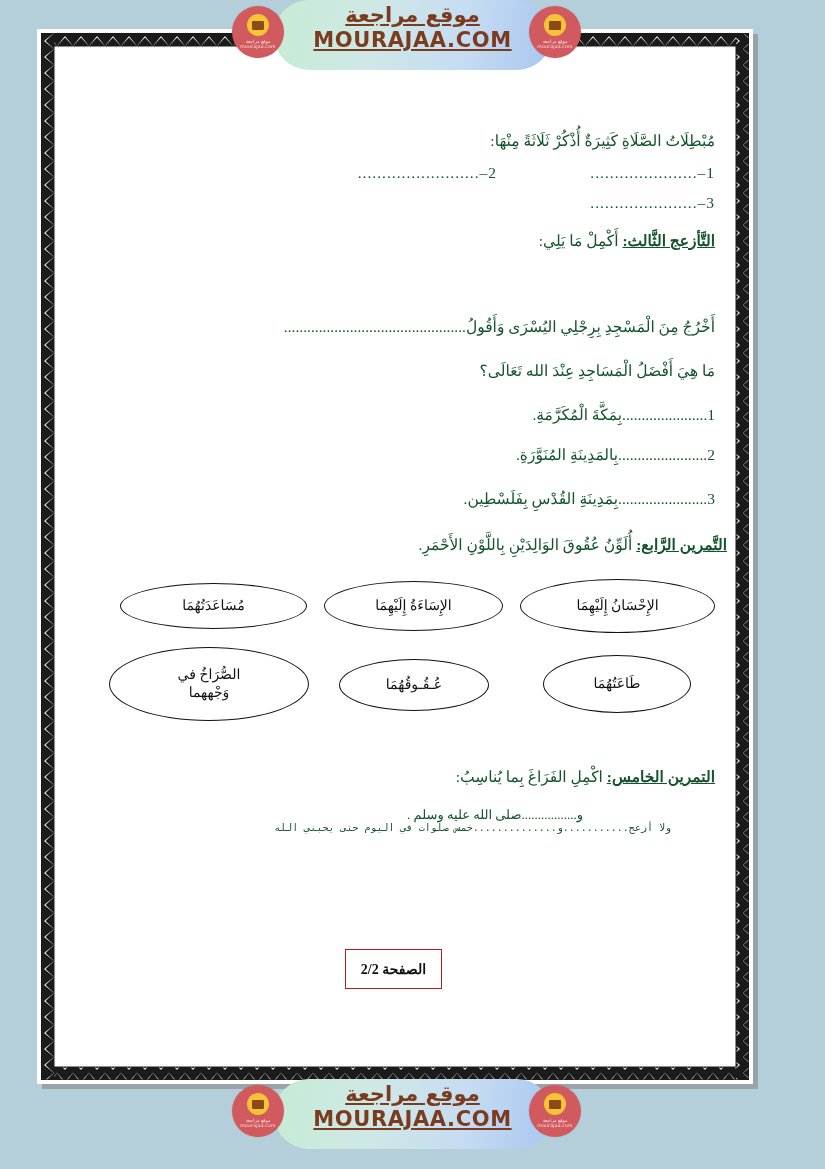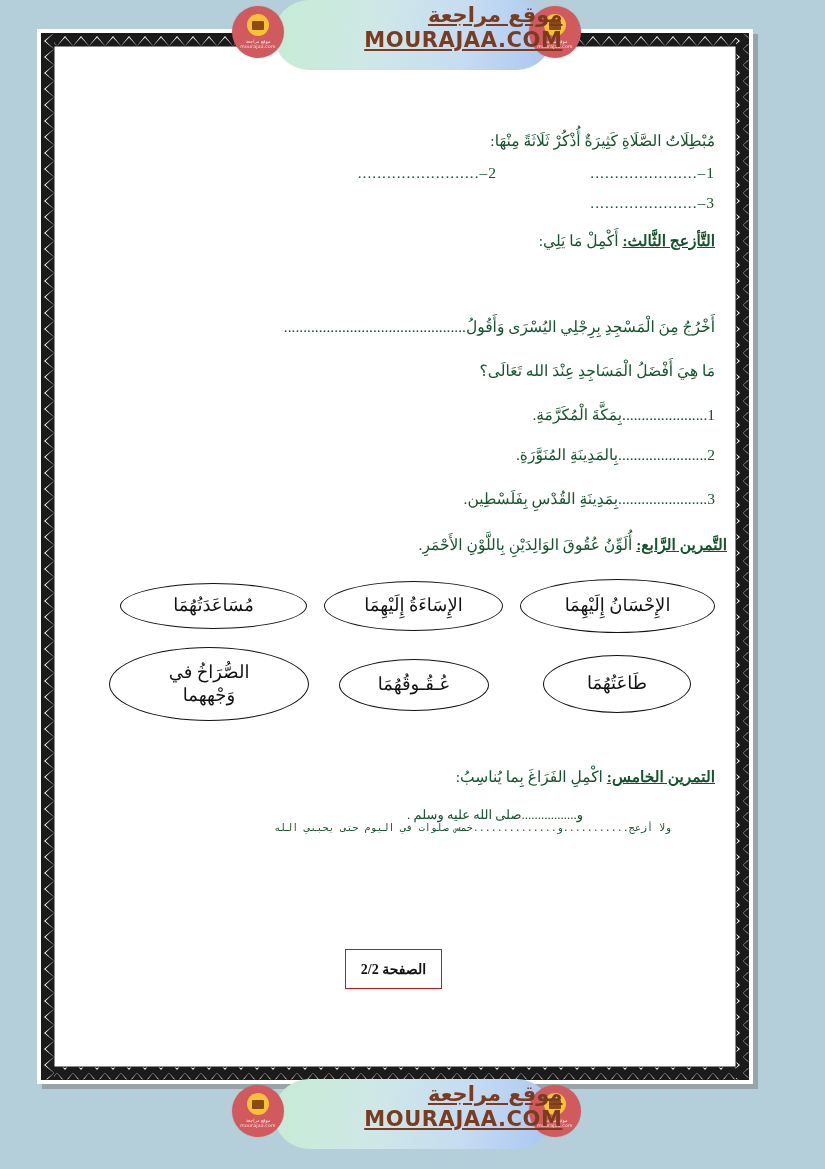--- a/index.html
+++ b/index.html
@@ -37,21 +37,21 @@
     height: 70px;
     border-radius: 38px;
     background: linear-gradient(100deg, #c6ecd4 0%, #cfe8e6 35%, #c6dcf2 68%, #a9c6f0 100%);
   }
   .banner-text {
     position: absolute;
     left: 50%;
     transform: translateX(-50%);
     top: 3px;
     width: 300px;
-    text-align: right;
+    text-align: center;
     font-family: "DejaVu Sans", "Liberation Sans", sans-serif;
     color: #7a3b1e;
     line-height: 1.18;
   }
   .banner-ar {
     font-size: 21px;
     font-weight: 700;
     text-decoration: underline;
     letter-spacing: .5px;
     display: block;
@@ -168,21 +168,21 @@
   .ellipse-wrap { position: absolute; }
   .ellipse {
     position: absolute;
     border: 1.3px solid #111;
     border-radius: 50%;
     background: transparent;
     display: flex;
     align-items: center;
     justify-content: center;
     text-align: center;
-    font-size: 18px;
+    font-size: 14px;
     color: #111;
     line-height: 1.3;
     direction: rtl;
   }
 
   
   .page-box {
     position: absolute;
     border: 1px solid #b91c1c;
     background: #fff;

